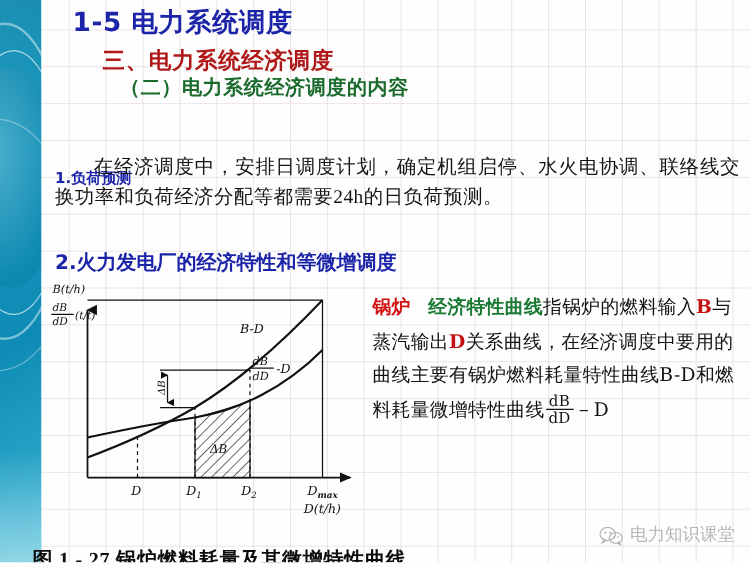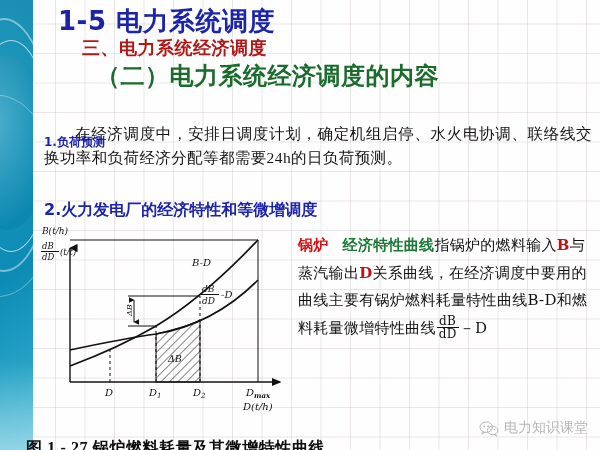--- a/index.html
+++ b/index.html
@@ -36,23 +36,23 @@
     position:absolute;left:0;top:0;width:33px;height:120px;
     background:linear-gradient(180deg,rgba(0,90,125,.30),rgba(0,0,0,0));
   }
   #left-deco .fade{
     position:absolute;left:0;bottom:0;width:33px;height:90px;
     background:linear-gradient(180deg,rgba(255,255,255,0),rgba(255,255,255,.45));
   }
   
   .hd{position:absolute;white-space:nowrap;font-weight:bold;
       font-family:"DejaVu Sans","Liberation Sans",sans-serif;}
-  #title-main{left:58px;top:4px;font-size:26px;color:#1c24a8;letter-spacing:.5px;}
+  #title-main{left:58px;top:4px;font-size:21px;color:#1c24a8;letter-spacing:.5px;}
   #title-sub1{left:82px;top:36px;font-size:18px;color:#b01818;letter-spacing:.5px;}
-  #title-sub2{left:96px;top:60px;font-size:24px;color:#1a6b2c;letter-spacing:.5px;text-align:center;}
+  #title-sub2{left:96px;top:60px;font-size:16px;color:#1a6b2c;letter-spacing:.5px;text-align:center;}
   #heading-1{left:44px;top:101px;font-size:12px;color:#1c24a8;margin-top:33px;}
   #heading-2{left:44px;top:200px;font-size:16px;color:#1c24a8;}
   
   #para-load{
     position:absolute;left:44px;top:122px;width:548px;
     font-size:15.5px;line-height:24px;color:#141414;
     font-family:Liberation Serif, serif;
     text-align:justify;text-indent:2em;letter-spacing:.4px;
   }
   

